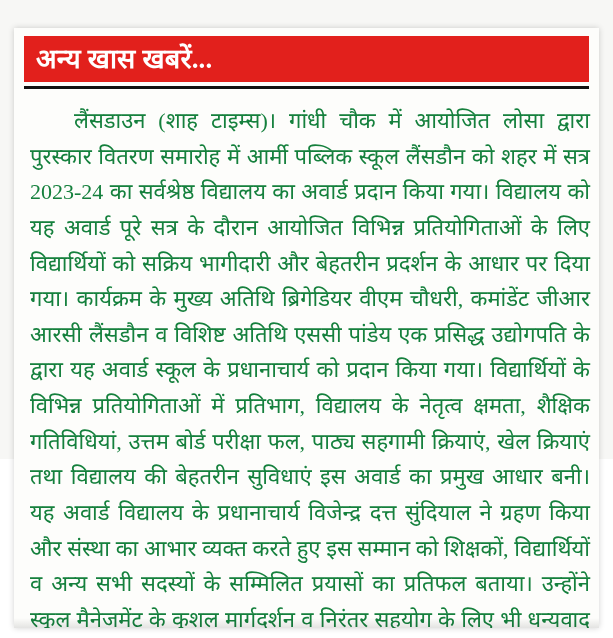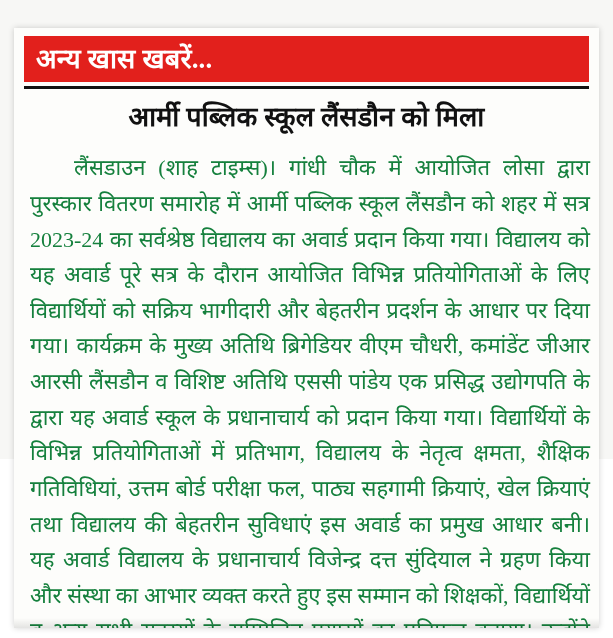--- a/index.html
+++ b/index.html
@@ -103,21 +103,20 @@
 <div class="page">
   <div class="clipping">
 
     <div class="section-band">
       <span class="band-text">अन्य खास खबरें...</span>
     </div>
 
     <div class="rule"></div>
 
     <div class="headline">
-      <span class="headline-line">आर्मी पब्लिक स्कूल लैंसडौन को मिला</span>
     </div>
 
     <div class="article"><span class="indent"></span><span>लैंसडाउन (शाह टाइम्स)। गांधी चौक में आयोजित लोसा द्वारा पुरस्कार वितरण समारोह में आर्मी पब्लिक स्कूल लैंसडौन को शहर में सत्र 2023-24 का सर्वश्रेष्ठ विद्यालय का अवार्ड प्रदान किया गया। विद्यालय को यह अवार्ड पूरे सत्र के दौरान आयोजित विभिन्न प्रतियोगिताओं के लिए विद्यार्थियों को सक्रिय भागीदारी और बेहतरीन प्रदर्शन के आधार पर दिया गया। कार्यक्रम के मुख्य अतिथि ब्रिगेडियर वीएम चौधरी, कमांडेंट जीआर आरसी लैंसडौन व विशिष्ट अतिथि एससी पांडेय एक प्रसिद्ध उद्योगपति के द्वारा यह अवार्ड स्कूल के प्रधानाचार्य को प्रदान किया गया। विद्यार्थियों के विभिन्न प्रतियोगिताओं में प्रतिभाग, विद्यालय के नेतृत्व क्षमता, शैक्षिक गतिविधियां, उत्तम बोर्ड परीक्षा फल, पाठ्य सहगामी क्रियाएं, खेल क्रियाएं तथा विद्यालय की बेहतरीन सुविधाएं इस अवार्ड का प्रमुख आधार बनी। यह अवार्ड विद्यालय के प्रधानाचार्य विजेन्द्र दत्त सुंदियाल ने ग्रहण किया और संस्था का आभार व्यक्त करते हुए इस सम्मान को शिक्षकों, विद्यार्थियों व अन्य सभी सदस्यों के सम्मिलित प्रयासों का प्रतिफल बताया। उन्होंने स्कूल मैनेजमेंट के कुशल मार्गदर्शन व निरंतर सहयोग के लिए भी धन्यवाद ज्ञापित किया। अंत में प्रधानाचार्य ने कहा कि स्कूल इसी तरीके से आगे भी बच्चों के सर्वांगीण विकास और नई ऊंचाइयों को छूने के लिए तत्पर रहेगा।</span></div>
 
     <div class="bottom-edge"></div>
   </div>
   <div class="paper-shadow"></div>
 </div>
 
 </body></html>

